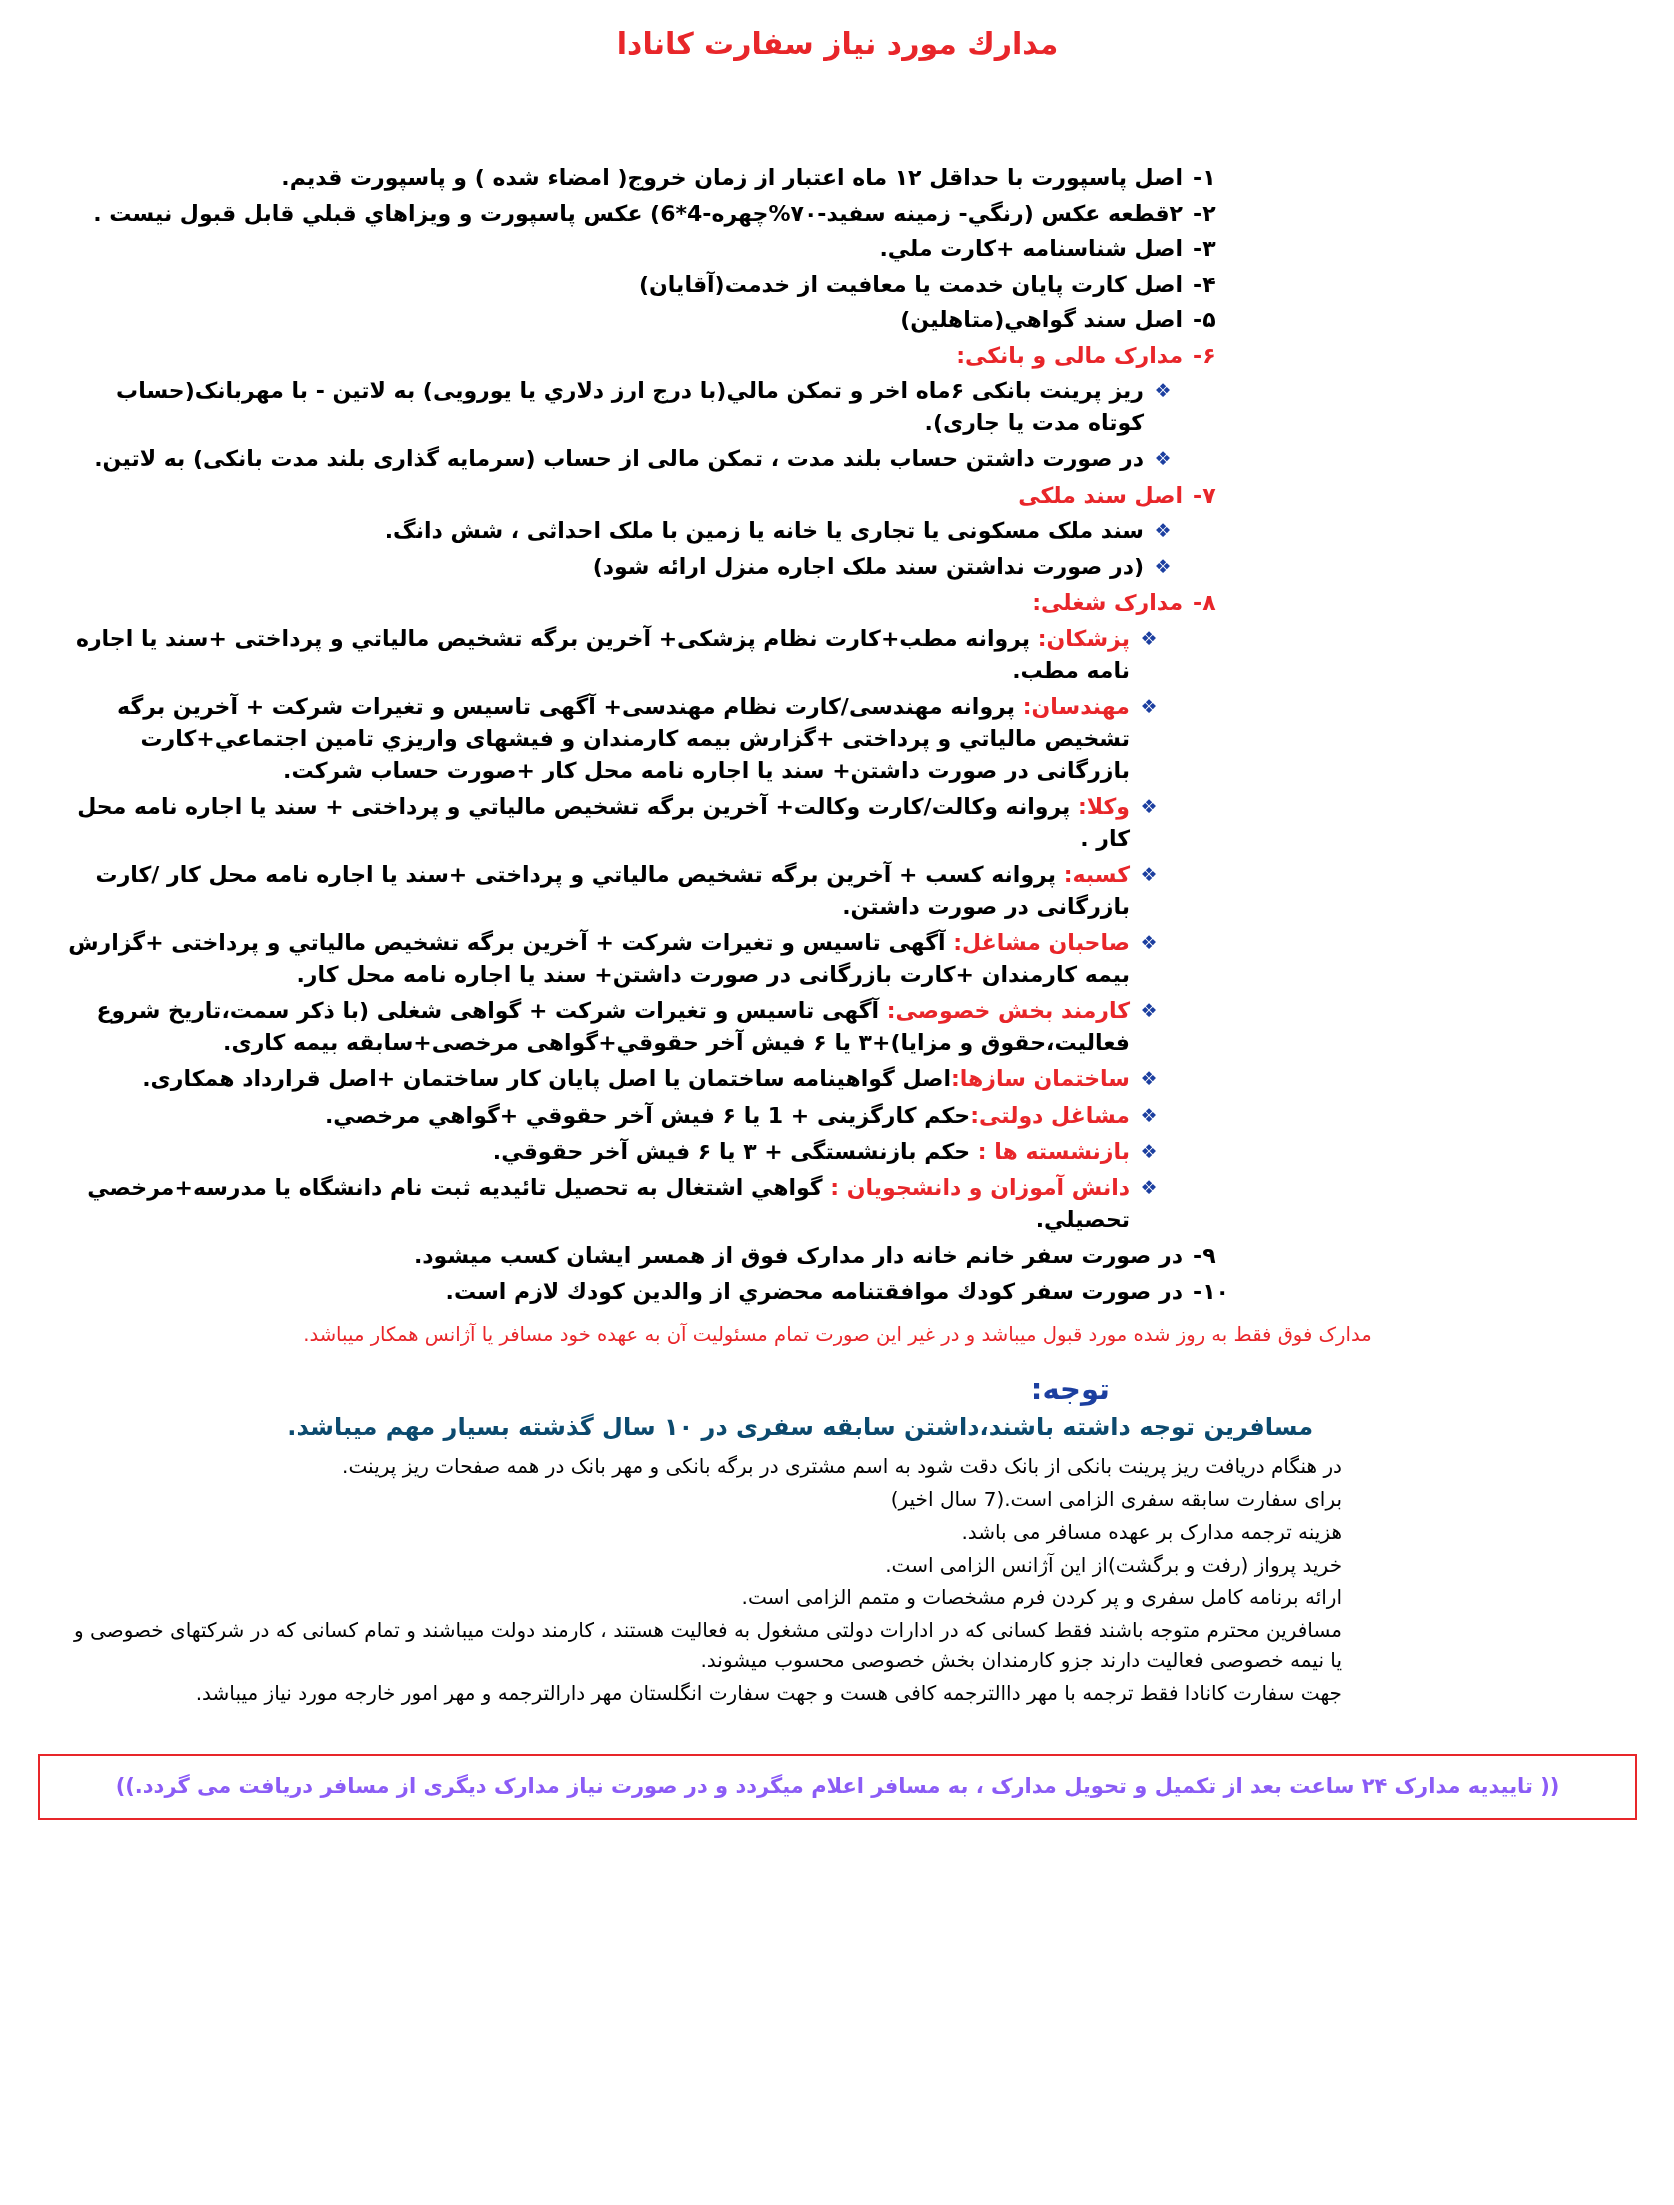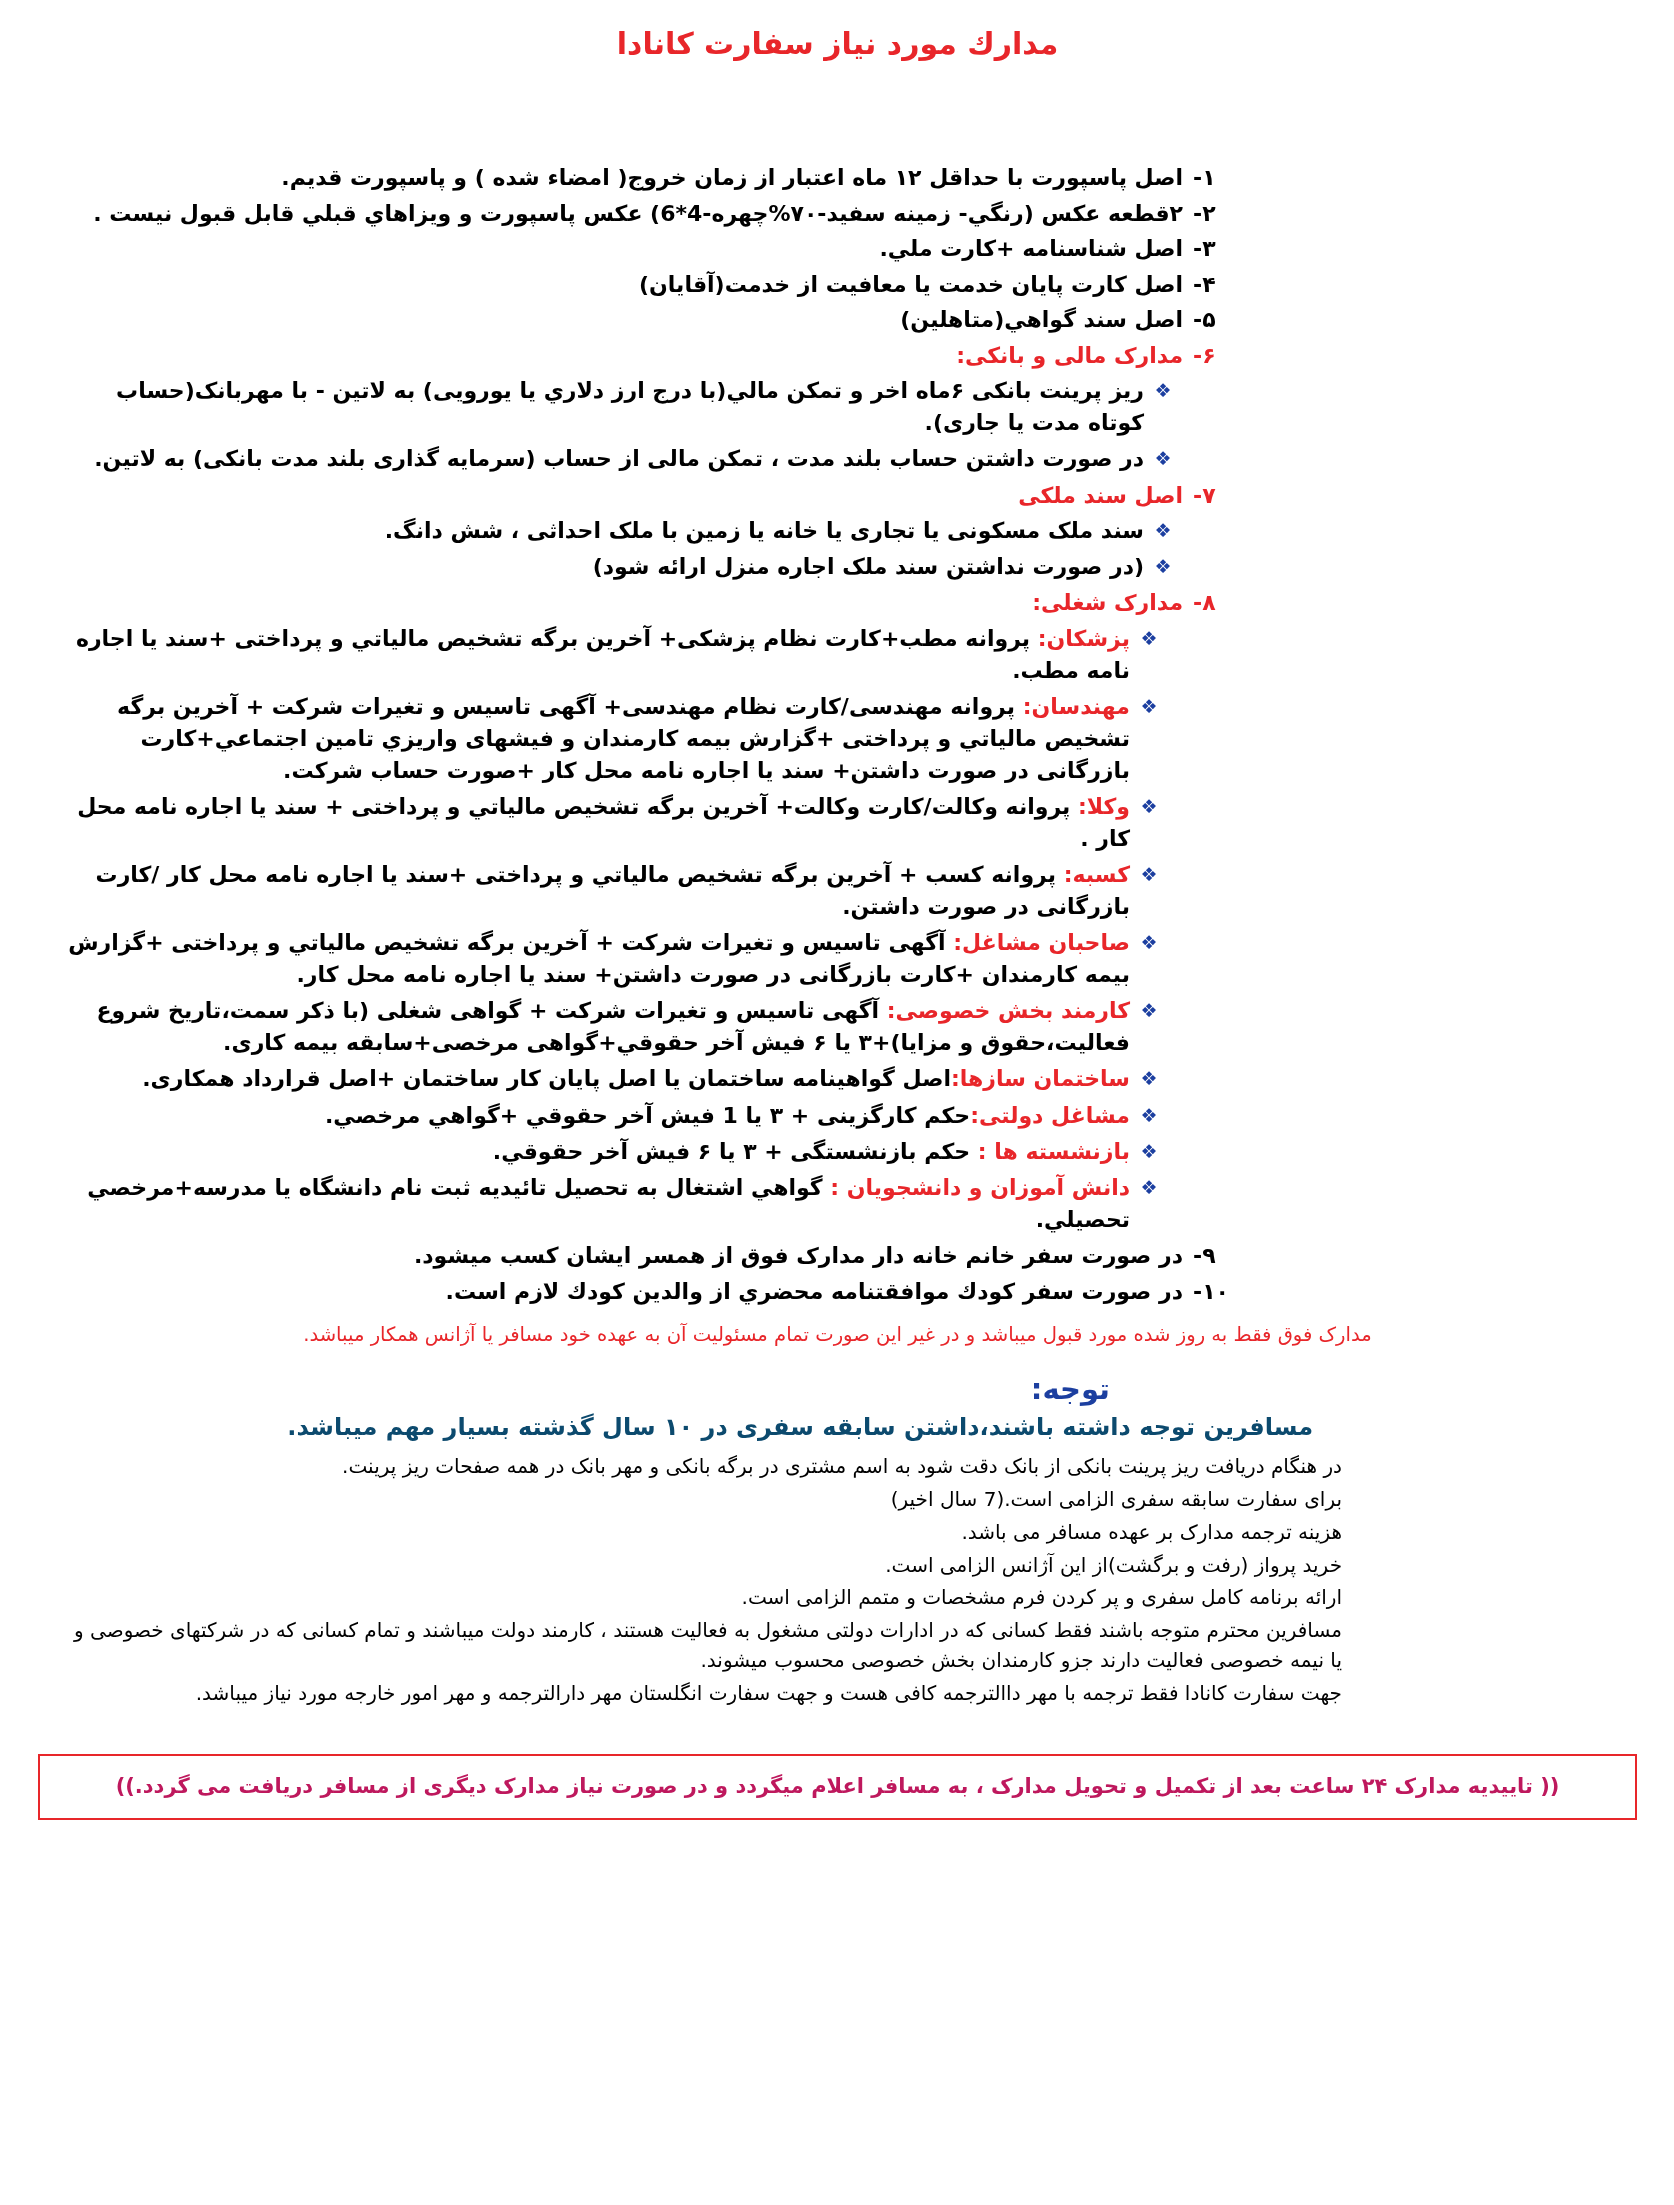--- a/index.html
+++ b/index.html
@@ -135,21 +135,21 @@
     margin: 0 0 2.9px 0;
     color: #000;
   }
   .footer-box {
     margin: 46px 8.7px 0 8.7px;
     border: 2.2px solid #e8262a;
     padding: 16px 19px;
     box-sizing: border-box;
   }
   .footer-text {
-    color: #be185d;
+    color: #8b5cf6;
     font-weight: bold;
     font-size: 21px;
     text-align: center;
     line-height: 1.4;
   }
 </style>
 </head>
 <body>
 
 <div class="page">
@@ -256,21 +256,21 @@
       <li class="bul-item">
         <span class="dot">❖</span>
         <span class="body"><span class="lead red">کارمند بخش خصوصی:</span><span> آگهی تاسیس و تغیرات شرکت + گواهی شغلی (با ذکر سمت،تاریخ شروع فعالیت،حقوق و مزایا)+٣ یا ۶ فیش آخر حقوقي+گواهی مرخصی+سابقه بیمه کاری.</span></span>
       </li>
       <li class="bul-item">
         <span class="dot">❖</span>
         <span class="body"><span class="lead red">ساختمان سازها:</span><span>اصل گواهینامه ساختمان یا اصل پایان کار ساختمان +اصل قرارداد همکاری.</span></span>
       </li>
       <li class="bul-item">
         <span class="dot">❖</span>
-        <span class="body"><span class="lead red">مشاغل دولتی:</span><span>حکم کارگزینی + ٣ یا 1 فیش آخر حقوقي +گواهي مرخصي.</span></span>
+        <span class="body"><span class="lead red">مشاغل دولتی:</span><span>حکم کارگزینی + 1 یا ۶ فیش آخر حقوقي +گواهي مرخصي.</span></span>
       </li>
       <li class="bul-item">
         <span class="dot">❖</span>
         <span class="body"><span class="lead red">بازنشسته ها :</span><span> حکم بازنشستگی + ٣ یا ۶ فیش آخر حقوقي.</span></span>
       </li>
       <li class="bul-item">
         <span class="dot">❖</span>
         <span class="body"><span class="lead red">دانش آموزان و دانشجویان :</span><span> گواهي اشتغال به تحصیل تائیدیه ثبت نام دانشگاه یا مدرسه+مرخصي تحصیلي.</span></span>
       </li>
     </ul>

